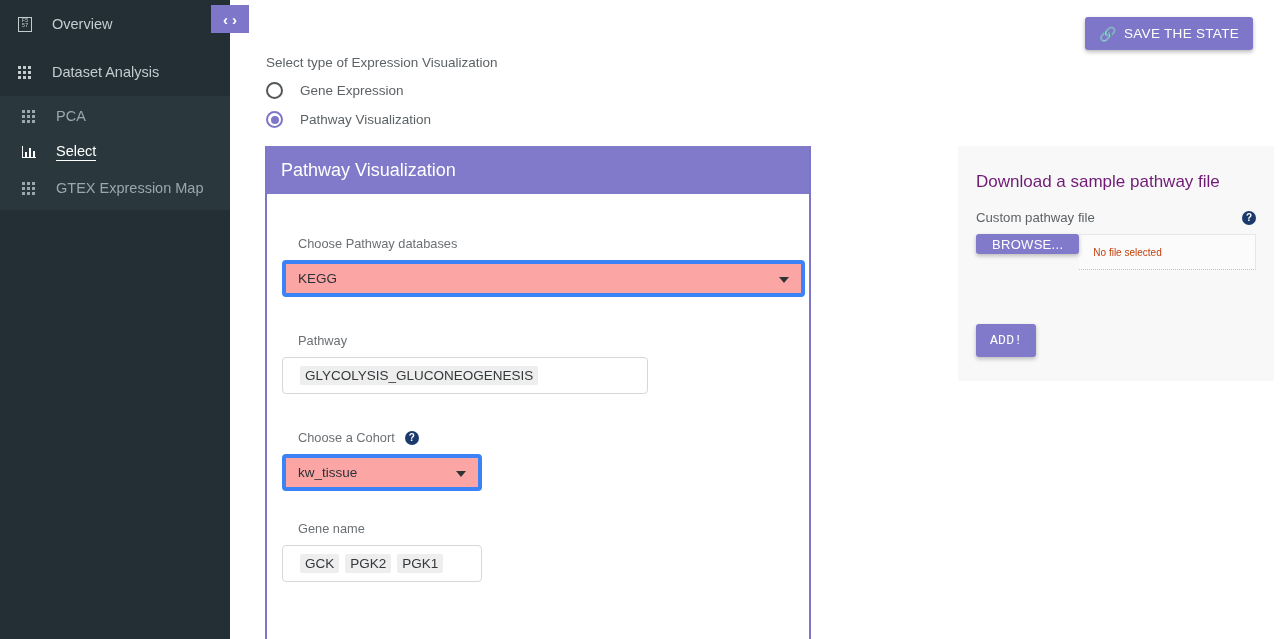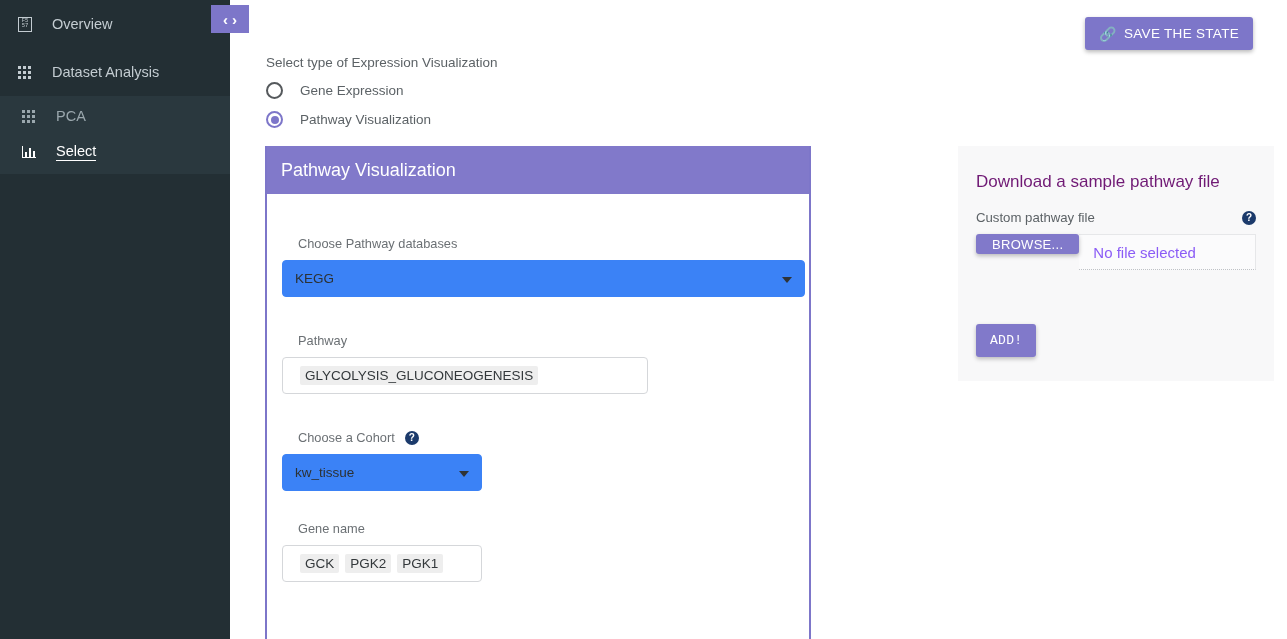--- a/index.html
+++ b/index.html
@@ -234,30 +234,30 @@
     font-size: 10px;
     font-weight: bold;
     margin-left: 10px;
     cursor: pointer;
     flex: none;
     line-height: 1;
   }
 
   .select-box {
     height: 37px;
-    border: 1px solid #3b82f6;
+    border: 4px solid #3b82f6;
     border-radius: 4px;
     display: flex;
     align-items: center;
     padding: 0 12px;
     font-size: 13.5px;
     color: #2c3134;
     position: relative;
     cursor: pointer;
-    background: #3b82f6;
+    background: #fca5a5;
   }
   .caret {
     position: absolute;
     right: 12px; top: 50%;
     margin-top: -2px;
     width: 0; height: 0;
     border-left: 5px solid transparent;
     border-right: 5px solid transparent;
     border-top: 6px solid #2f3336;
   }
@@ -335,22 +335,22 @@
     box-shadow: 0 2px 4px rgba(0,0,0,.25);
     font-family: "Liberation Sans", sans-serif;
     z-index: 2;
   }
   .file-name {
     flex: 1;
     height: 36px;
     display: flex;
     align-items: center;
     padding-left: 14px;
-    color: #8b5cf6;
-    font-size: 15px;
+    color: #c2410c;
+    font-size: 10px;
     border: 1px solid #e6e7e9;
     border-bottom: 1px dotted #bfc2c6;
     border-left: none;
     background: #fbfbfc;
   }
   .add-btn {
     position: absolute;
     left: 18px; top: 178px;
     background: #8179ca;
     color: #ffffff;
@@ -423,20 +423,36 @@
         <span class="sb-icon">
           <span class="ico-bars">
               <i></i>
               <i></i>
               <i></i>
             </span>
         </span>
         <span class="sb-label">Select</span>
       </div>
 
+      <div class="sb-item">
+        <span class="sb-icon">
+          <span class="ico-grid">
+              <i></i>
+              <i></i>
+              <i></i>
+              <i></i>
+              <i></i>
+              <i></i>
+              <i></i>
+              <i></i>
+              <i></i>
+            </span>
+        </span>
+        <span class="sb-label">GTEX Expression Map</span>
+      </div>
 
     </div>
   </nav>
 
   <div class="sb-toggle">
     <span>‹</span>
     <span>›</span>
   </div>
 
   <main class="main">

